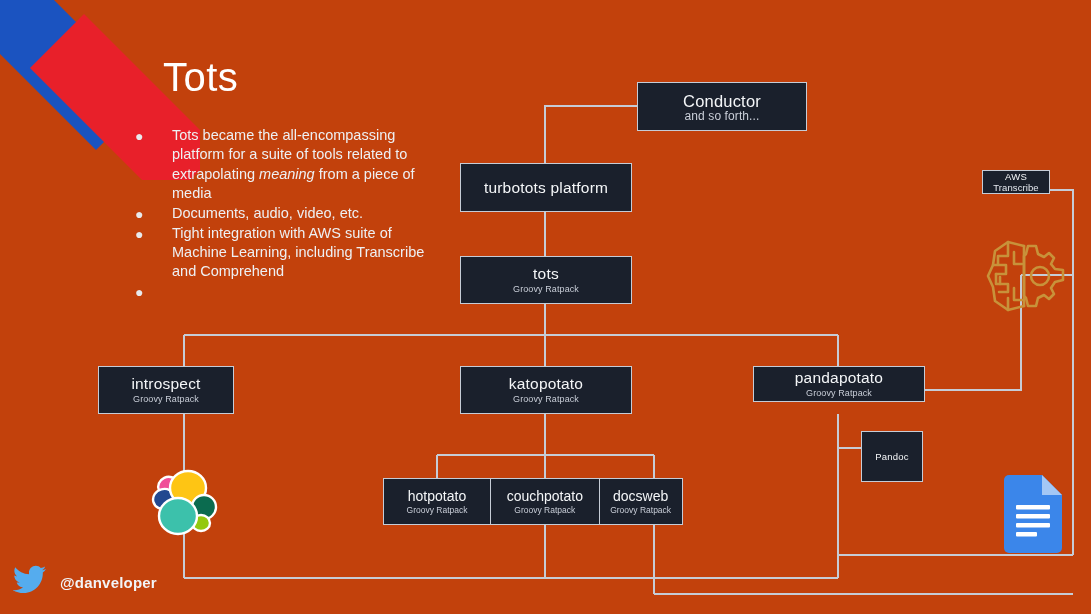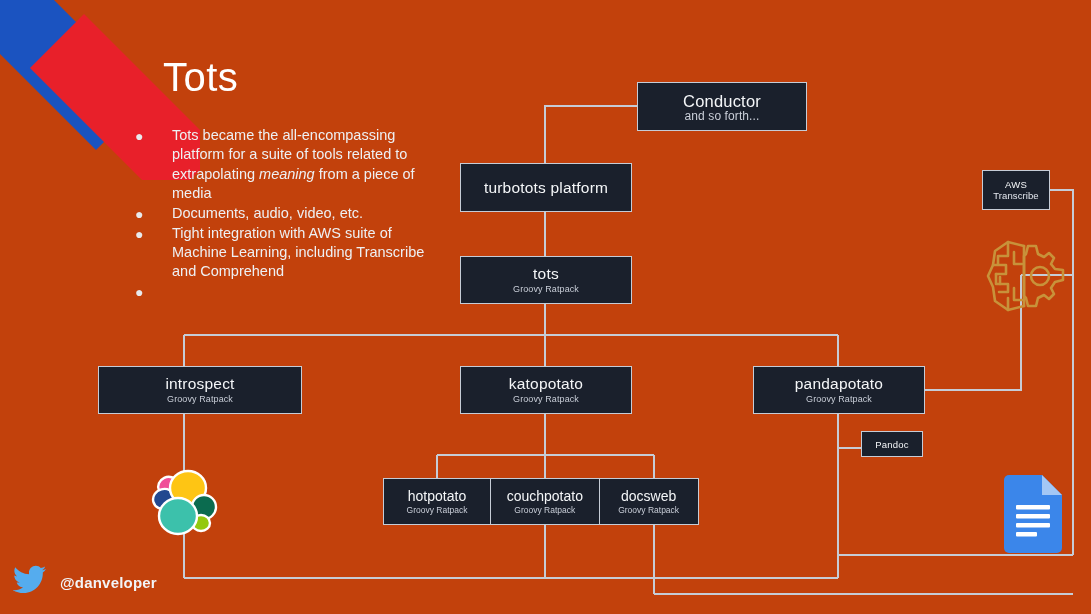--- a/index.html
+++ b/index.html
@@ -143,56 +143,56 @@
 
     <div class="node" style="left:460px;top:163px;width:172px;height:49px;">
       <span class="ttl">turbotots platform</span>
     </div>
 
     <div class="node" style="left:460px;top:256px;width:172px;height:48px;">
       <span class="ttl">tots</span>
       <span class="sub">Groovy Ratpack</span>
     </div>
 
-    <div class="node" style="left:98px;top:366px;width:204px;height:48px;">
+    <div class="node" style="left:98px;top:366px;width:136px;height:48px;">
       <span class="ttl">introspect</span>
       <span class="sub">Groovy Ratpack</span>
     </div>
 
     <div class="node" style="left:460px;top:366px;width:172px;height:48px;">
       <span class="ttl">katopotato</span>
       <span class="sub">Groovy Ratpack</span>
     </div>
 
-    <div class="node" style="left:753px;top:366px;width:172px;height:48px;">
+    <div class="node" style="left:753px;top:366px;width:172px;height:36px;">
       <span class="ttl">pandapotato</span>
       <span class="sub">Groovy Ratpack</span>
     </div>
 
     <div class="trio" style="left:383px;top:478px;">
       <div class="cell" style="width:108px;height:47px;">
         <span class="ttl">hotpotato</span>
         <span class="sub">Groovy Ratpack</span>
       </div>
       <div class="cell" style="width:110px;height:47px;">
         <span class="ttl">couchpotato</span>
         <span class="sub">Groovy Ratpack</span>
       </div>
-      <div class="cell" style="width:100px;height:47px;align-items:center;">
+      <div class="cell" style="width:84px;height:47px;align-items:center;">
         <span class="ttl">docsweb</span>
         <span class="sub">Groovy Ratpack</span>
       </div>
     </div>
 
-    <div class="node small" style="left:982px;top:170px;width:68px;height:40px;">
+    <div class="node small" style="left:982px;top:170px;width:68px;height:24px;">
       <span class="ttl">AWS</span>
       <span class="sub">Transcribe</span>
     </div>
 
-    <div class="node tiny" style="left:861px;top:431px;width:62px;height:26px;align-items:center;">
+    <div class="node tiny" style="left:861px;top:431px;width:62px;height:51px;align-items:center;">
       <span class="ttl">Pandoc</span>
     </div>
 
     <div class="icon-abs" style="left:978px;top:230px;">
       <svg width="92" height="92" viewBox="0 0 92 92">
         <g fill="none" stroke="#c8923a" stroke-width="2.6" stroke-linejoin="round" stroke-linecap="round">
           <path d="M46,16 L30,12 L17,21 L15,35 L10,46 L15,57 L17,71 L30,80 L46,76"></path>
           <path d="M46,16 L46,76"></path>
           <path d="M30,12 L30,26 L20,26 L20,34"></path>
           <path d="M15,35 L28,35 L28,44 L18,44"></path>

